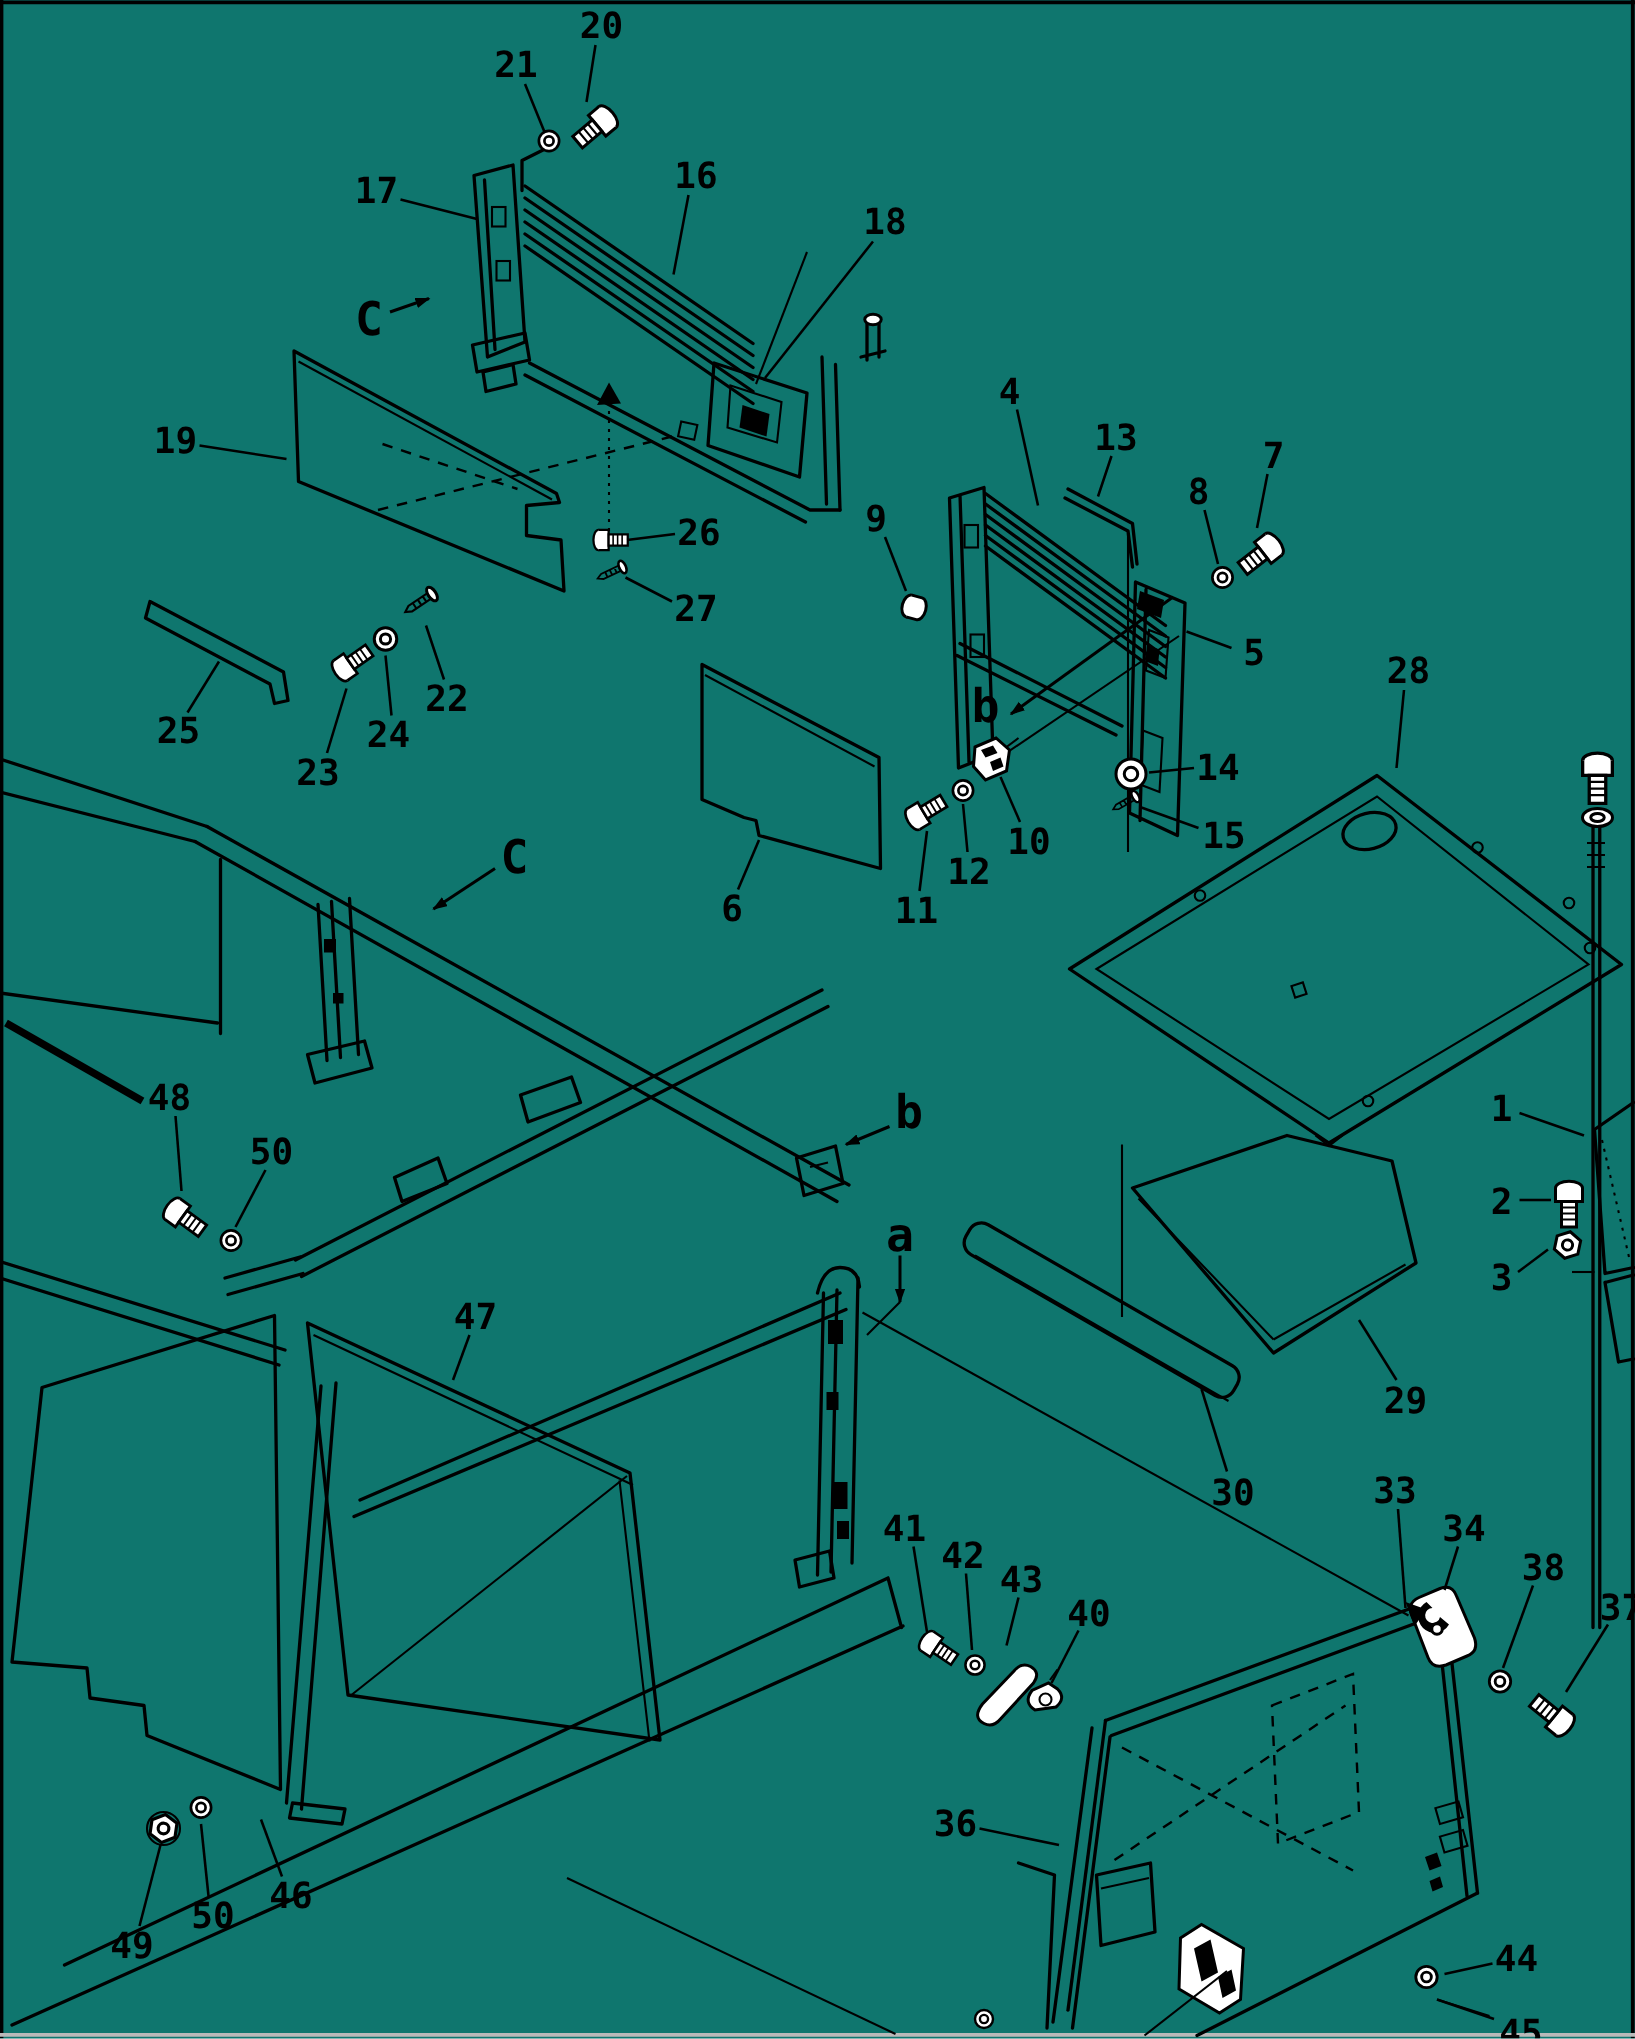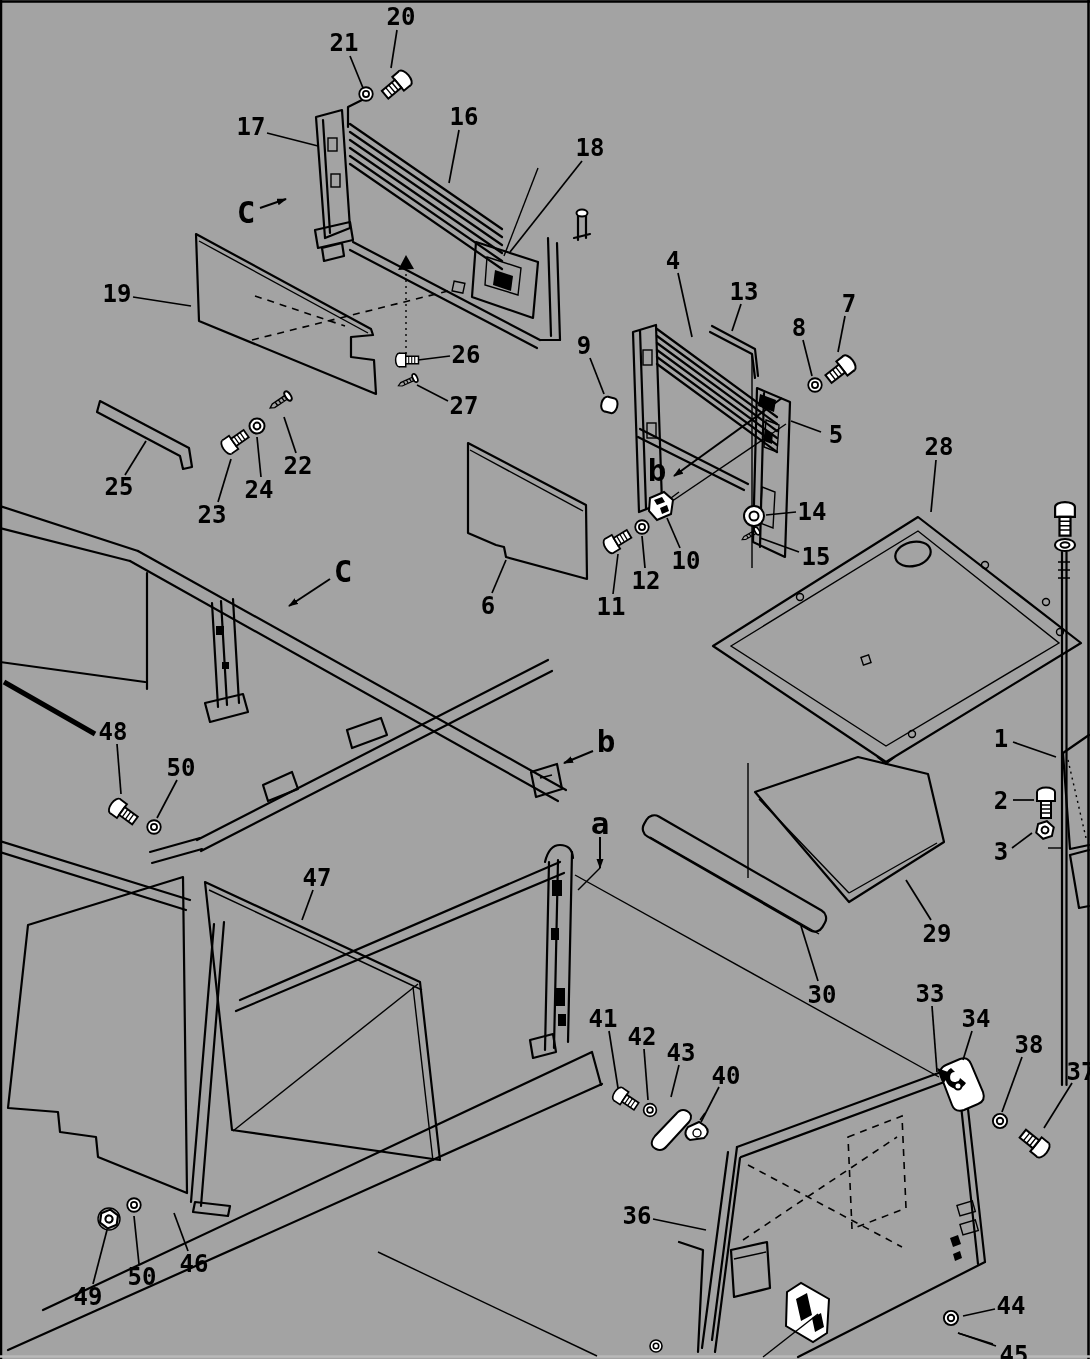--- a/index.html
+++ b/index.html
@@ -1,16 +1,16 @@
 <!DOCTYPE html>
 <html><head>
 <meta charset="utf-8">
 <style>
   html,body{margin:0;padding:0;background:#e8e8e8;}
-  .page{position:relative;width:1090px;height:1359px;background:#a3a3a3;margin:0 auto;overflow:hidden;}
+  .page{position:relative;width:1090px;height:1359px;background:#0f766e;margin:0 auto;overflow:hidden;}
   svg{display:block}
   .art{stroke:#000;fill:none;stroke-width:2.2;stroke-linecap:round;stroke-linejoin:round;}
   .thin{stroke:#000;fill:none;stroke-width:1.4;}
   .fill{fill:#000;stroke:none;}
   .wht{fill:#fff;stroke:#000;stroke-width:2;}
   .dash{stroke:#000;fill:none;stroke-width:1.6;stroke-dasharray:7 6;}
   .dot{stroke:#000;fill:none;stroke-width:1.4;stroke-dasharray:2 4;}
   .num{font-family:"DejaVu Sans Mono",monospace;font-weight:bold;font-size:24px;fill:#000;text-anchor:middle;}
   .letter{font-family:"DejaVu Sans Mono",monospace;font-weight:bold;font-size:31px;fill:#000;text-anchor:middle;}
   .leader{stroke:#000;stroke-width:1.7;fill:none;}

